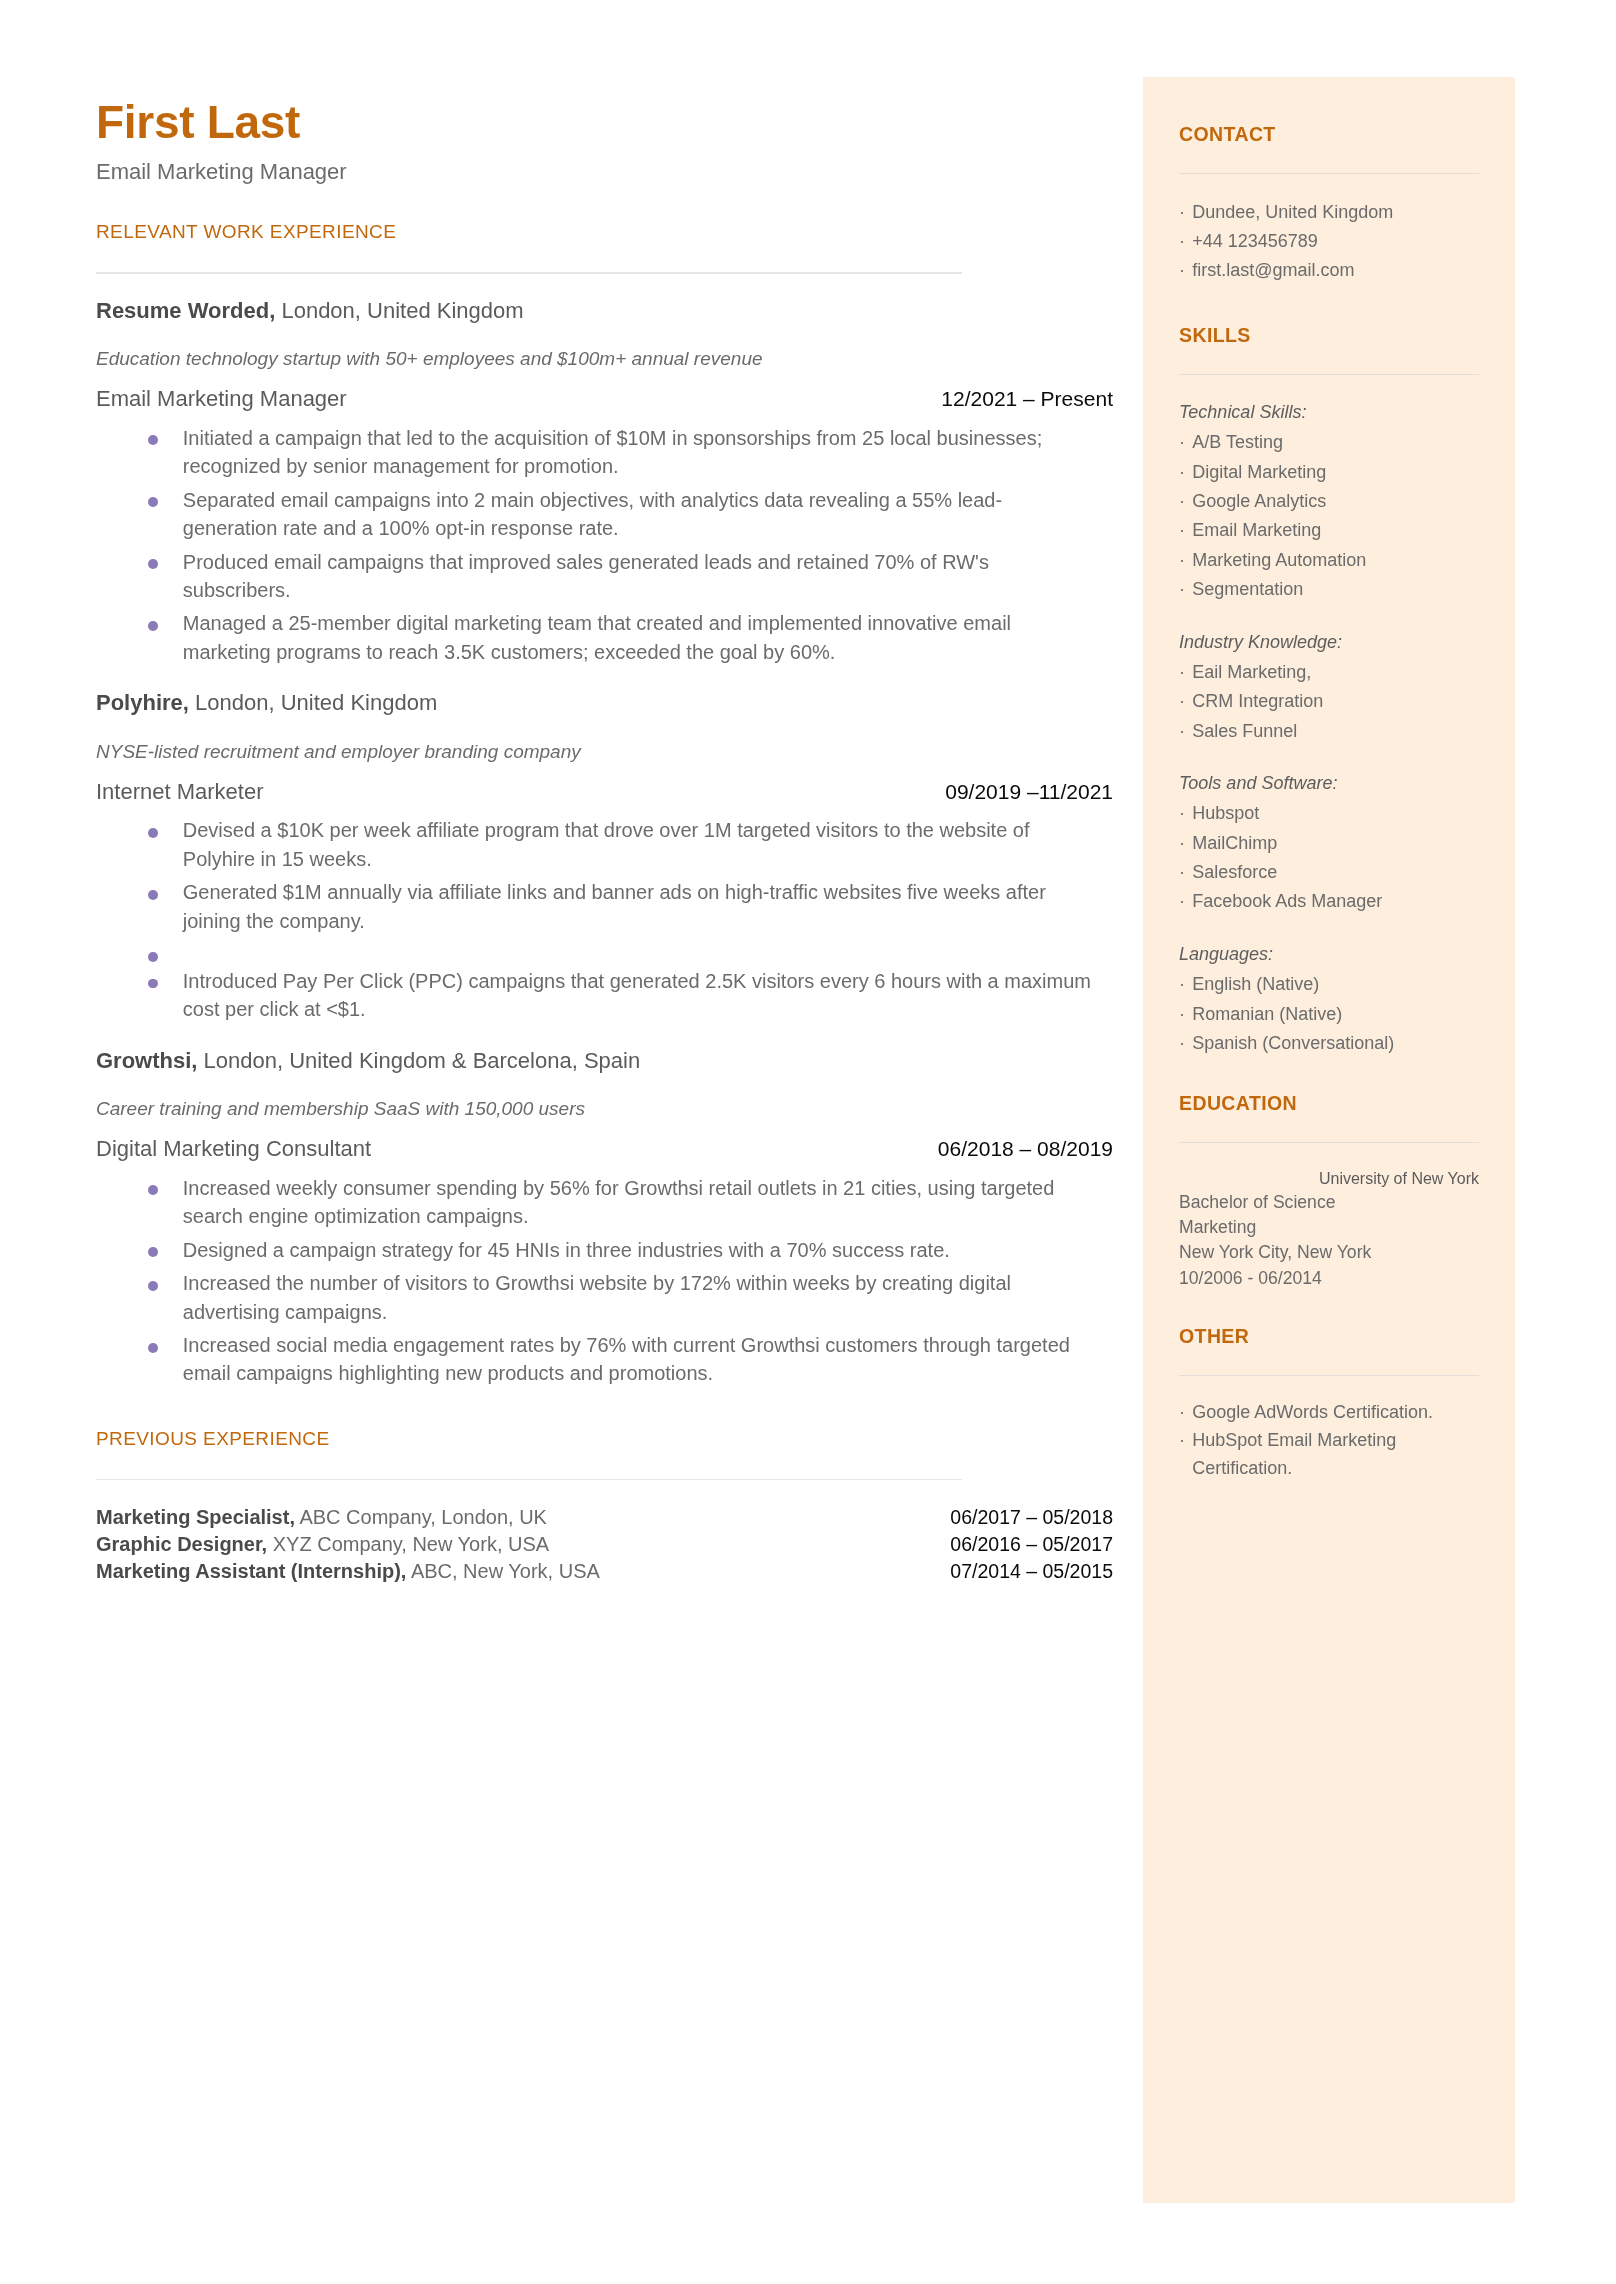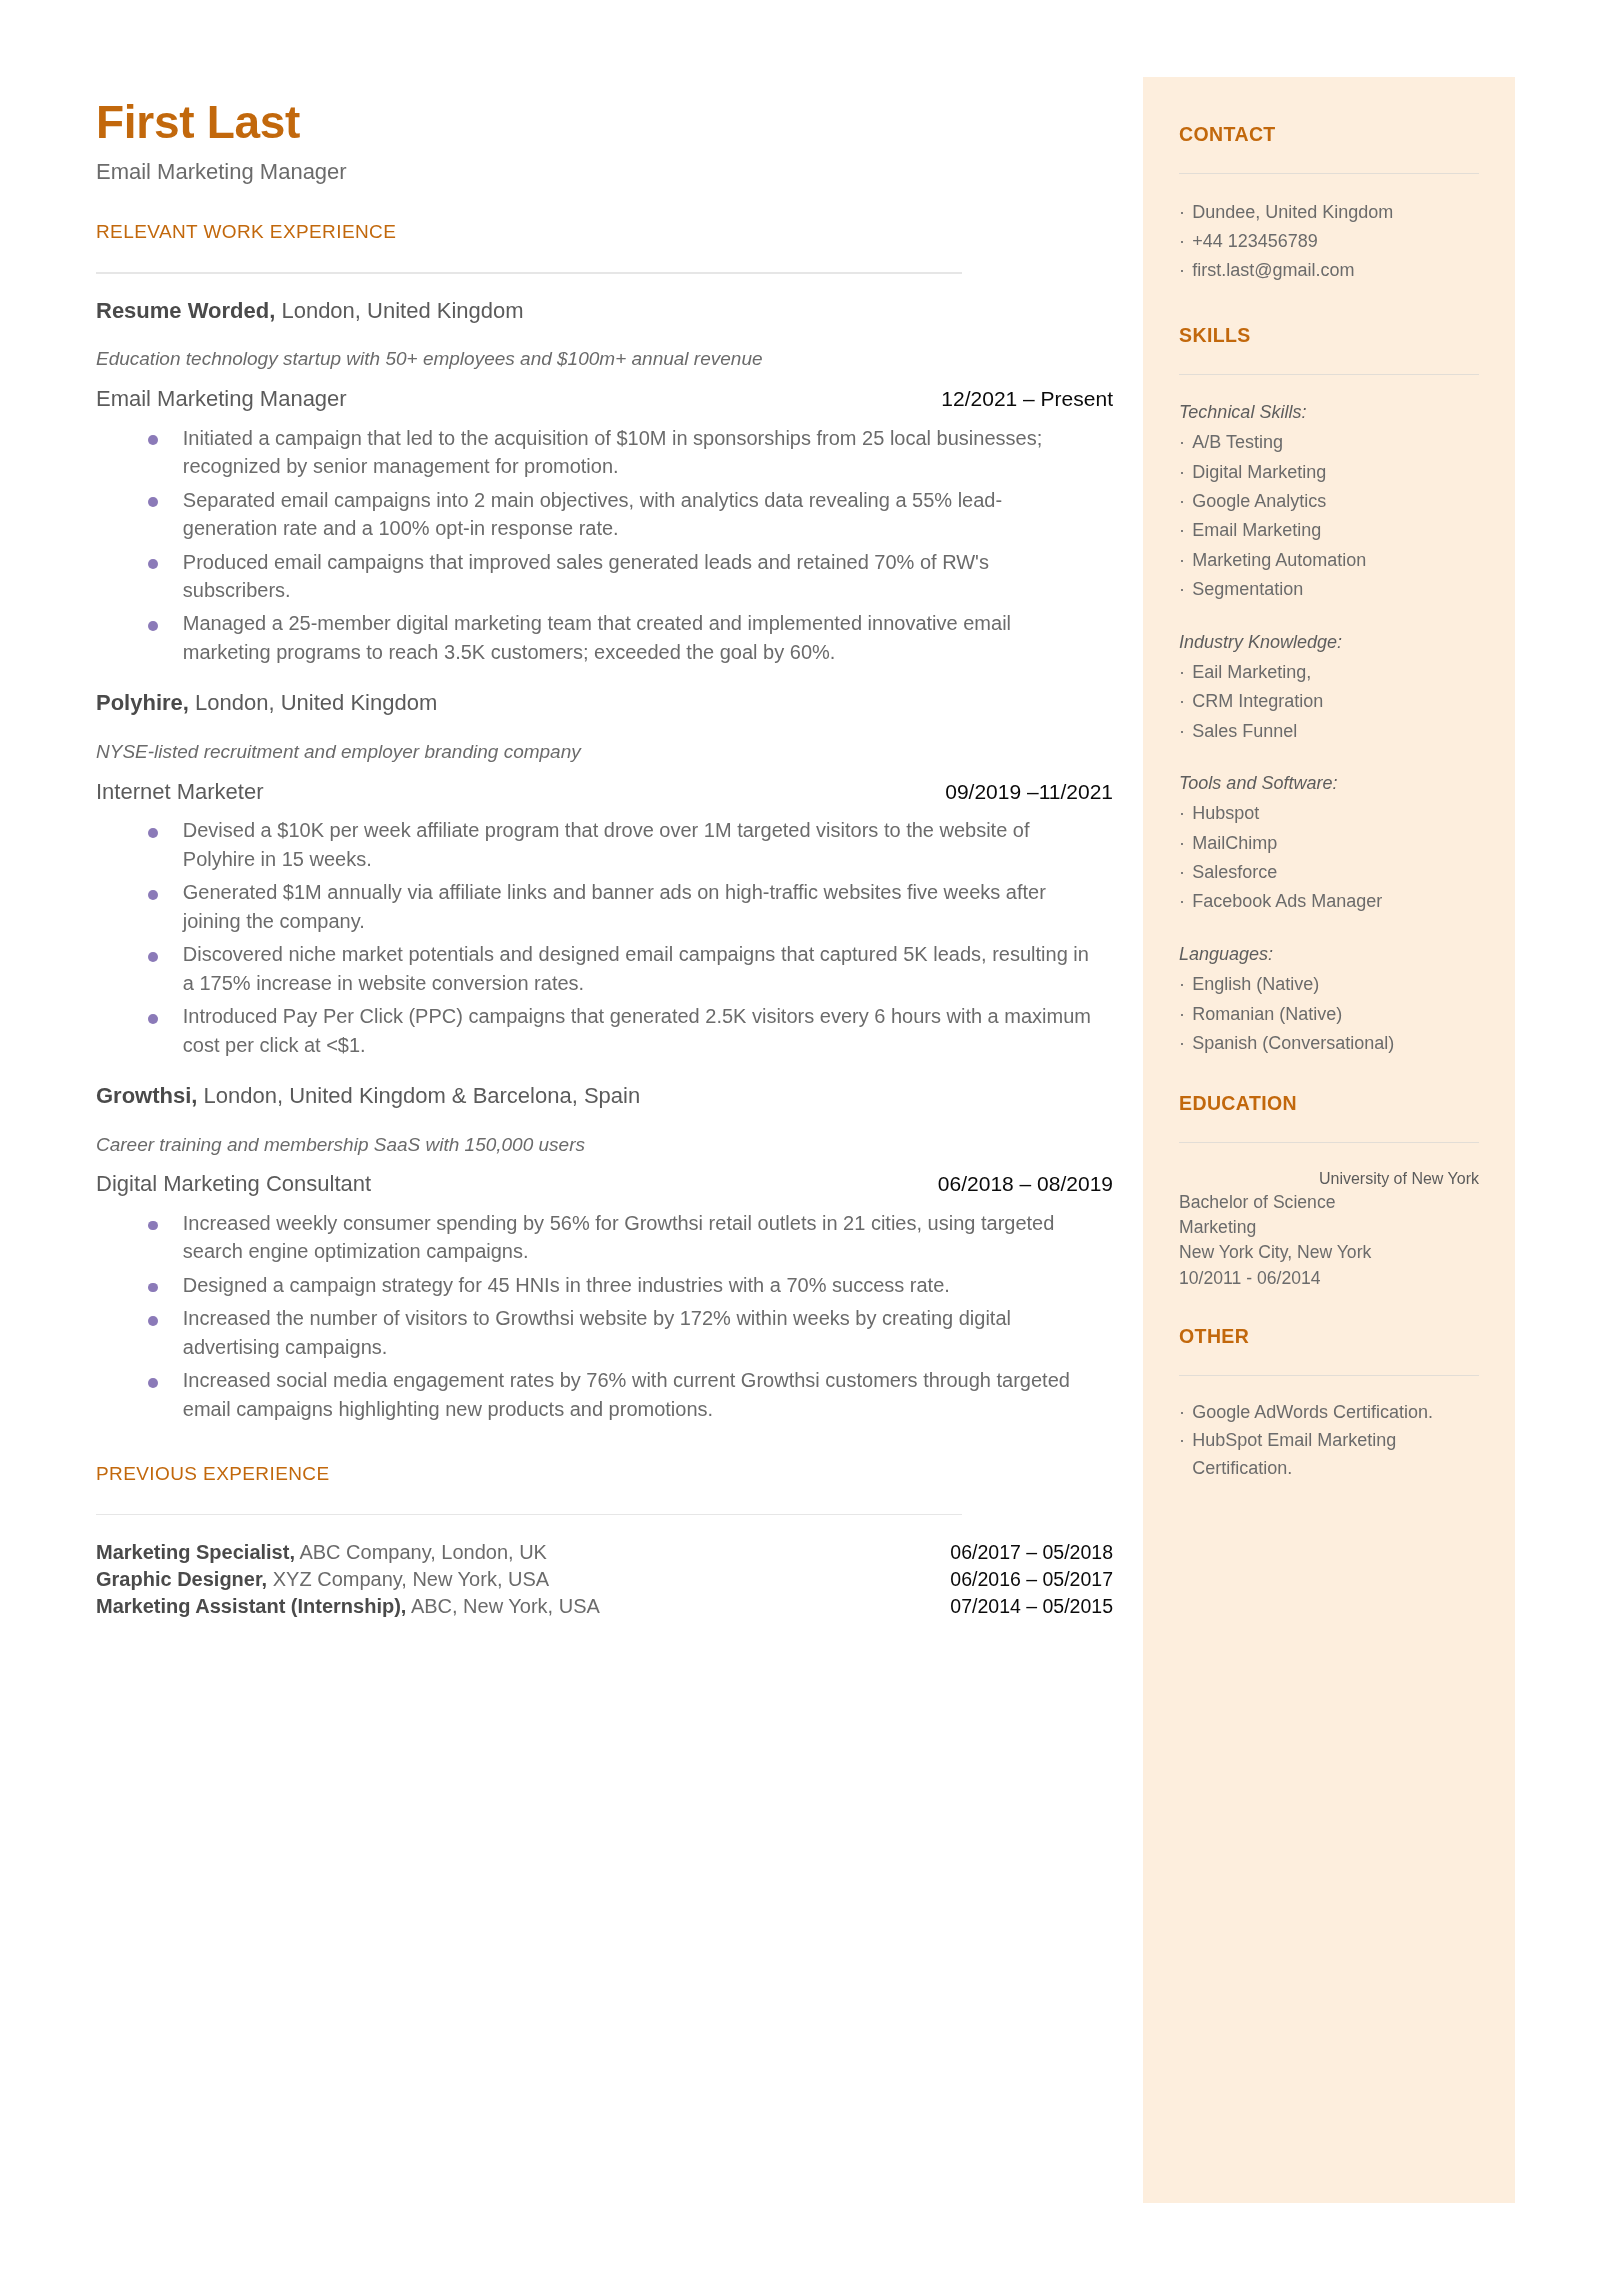--- a/index.html
+++ b/index.html
@@ -184,21 +184,20 @@
             <li class="bullet">
               <span class="bdot"></span>
               <span class="btext">Devised a $10K per week affiliate program that drove over 1M targeted visitors to the website of Polyhire in 15 weeks.</span>
             </li>
             <li class="bullet">
               <span class="bdot"></span>
               <span class="btext">Generated $1M annually via affiliate links and banner ads on high-traffic websites five weeks after joining the company.</span>
             </li>
             <li class="bullet">
               <span class="bdot"></span>
-              <span class="btext">Discovered niche market potentials and designed email campaigns that captured 5K leads, resulting in a 175% increase in website conversion rates.</span>
             </li>
             <li class="bullet">
               <span class="bdot"></span>
               <span class="btext">Introduced Pay Per Click (PPC) campaigns that generated 2.5K visitors every 6 hours with a maximum cost per click at &lt;$1.</span>
             </li>
           </ul>
         </div>
         <div class="job">
           <div class="job-company"><b>Growthsi,</b><span> London, United Kingdom &amp; Barcelona, Spain</span></div>
           <div class="job-desc">Career training and membership SaaS with 150,000 users</div>
@@ -359,21 +358,21 @@
         </div>
     </div>
 
     <div class="sec-gap">
       <div class="side-head">EDUCATION</div>
       <div class="side-rule"></div>
       <div class="edu-school">University of New York</div>
       <div class="edu-line">Bachelor of Science</div>
       <div class="edu-line">Marketing</div>
       <div class="edu-line">New York City, New York</div>
-      <div class="edu-line">10/2011 - 06/2014</div>
+      <div class="edu-line">10/2006 - 06/2014</div>
     </div>
 
     <div class="grp">
       <div class="side-head">OTHER</div>
       <div class="side-rule"></div>
       <div id="other-container">
           <div class="other-li">
             <span class="dot">·</span>
             <span>Google AdWords Certification.</span>
           </div>

